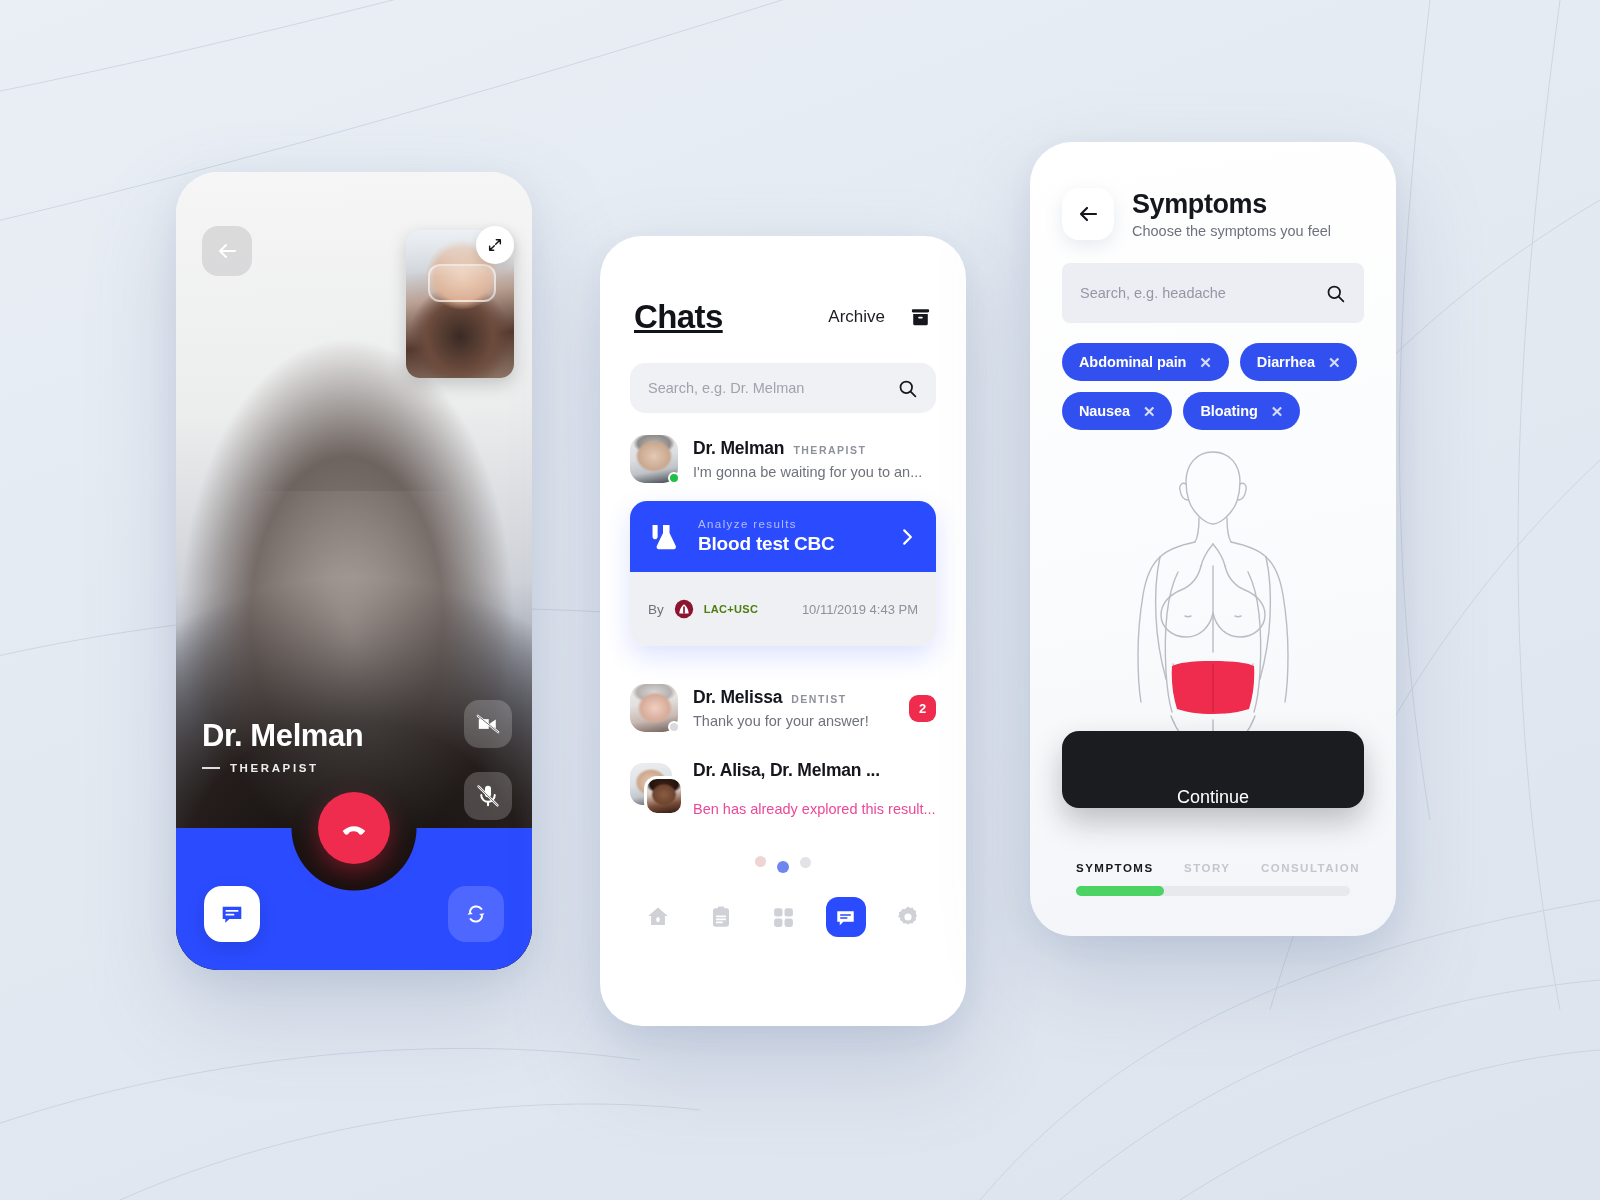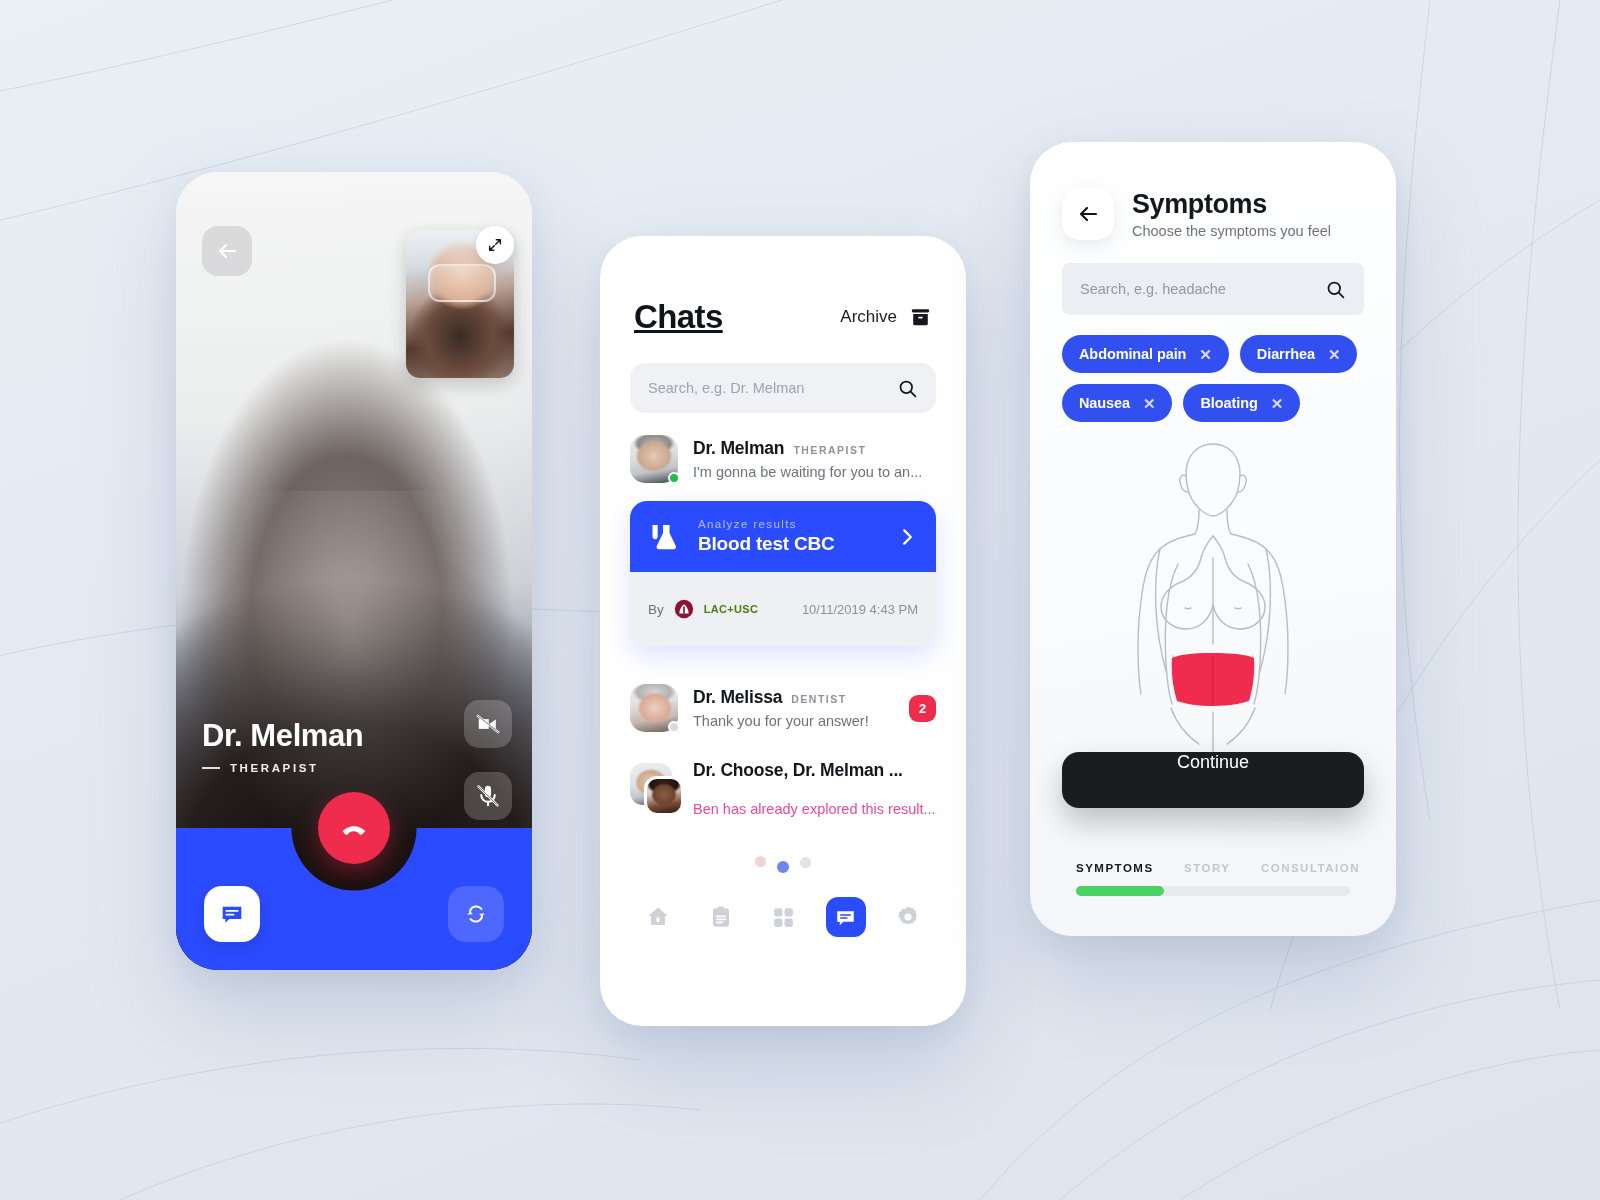--- a/index.html
+++ b/index.html
@@ -103,21 +103,21 @@
   .call-switch-btn {
     position: absolute; right: 28px; bottom: 28px; width: 56px; height: 56px;
     border-radius: 18px; background: rgba(255,255,255,.16);
     display: flex; align-items: center; justify-content: center;
   }
 
   
   #phone-chats { left: 600px; top: 236px; width: 366px; height: 790px; padding: 0; }
   .chats-head { display: flex; align-items: center; justify-content: space-between; padding: 62px 34px 0 34px; }
   .chats-title { font-size: 33px; font-weight: 700; color: #111318; letter-spacing: -.6px; text-decoration: underline; }
-  .archive-wrap { display: flex; align-items: center; gap: 12px; }
+  .archive-wrap { display: flex; align-items: center; gap: 24px; }
   .archive-label { font-size: 17px; color: #1b1d23; font-weight: 500; }
   .search-box {
     margin: 27px 30px 0 30px; height: 50px; border-radius: 15px; background: #f0f1f5;
     display: flex; align-items: center; justify-content: space-between; padding: 0 18px 0 18px;
   }
   .search-box .ph { font-size: 14.5px; color: #a0a3ae; }
   .chat-row { display: flex; align-items: center; gap: 15px; padding: 0 30px; margin-top: 22px; }
   .avatar {
     width: 48px; height: 48px; border-radius: 15px; flex: 0 0 48px; position: relative; overflow: visible;
   }
@@ -173,36 +173,36 @@
     background: linear-gradient(170deg,#ffffff 0%, #fbfcfd 45%, #f3f5f8 100%); }
   .sym-head { display: flex; align-items: center; gap: 18px; padding: 46px 0 0 32px; }
   .sym-back {
     width: 52px; height: 52px; border-radius: 17px; background: #fff;
     display: flex; align-items: center; justify-content: center;
     box-shadow: 0 6px 18px rgba(90,110,150,.14);
   }
   .sym-title { font-size: 27px; font-weight: 700; color: #15171c; letter-spacing: -.4px; }
   .sym-sub { font-size: 14.5px; color: #6f727d; margin-top: 3px; }
   .sym-search {
-    margin: 23px 32px 0 32px; height: 52px; border-radius: 8px; background: #eceef3;
+    margin: 23px 32px 0 32px; height: 60px; border-radius: 8px; background: #eceef3;
     display: flex; align-items: center; justify-content: space-between; padding: 0 18px;
   }
   .sym-search .ph { font-size: 14.5px; color: #9498a4; }
   .chips { display: flex; flex-wrap: wrap; gap: 11px; padding: 20px 32px 0 32px; text-align: center; }
   .chip {
     background: #3250ef; color: #fff; border-radius: 22px; height: 38px;
     display: flex; align-items: center; gap: 13px; padding: 0 17px;
     font-size: 14.5px; font-weight: 600; letter-spacing: -.1px;
   }
   .chip .x { font-size: 15px; color: rgba(255,255,255,.8); line-height: 1; }
   .body-wrap { position: relative; margin-top: 10px; height: 330px; display:flex; justify-content:center; }
   .continue-btn {
-    position: absolute; left: 32px; right: 32px; bottom: 128px; height: 56px; border-radius: 17px;
+    position: absolute; left: 32px; right: 32px; bottom: 128px; height: 77px; border-radius: 17px;
     background: #1b1c20; color: #fff; font-size: 18px; font-weight: 500;
-    display: flex; align-items: flex-start; justify-content: center;
+    display: flex; align-items: flex-end; justify-content: center;
     box-shadow: 0 14px 30px rgba(27,28,32,.26);
   }
   .steps { position: absolute; left: 46px; right: 36px; bottom: 62px; display: flex; justify-content: space-between; }
   .step { font-size: 11.5px; letter-spacing: 1.5px; font-weight: 700; color: #c3c6ce; }
   .step.active { color: #15171c; }
   .progress-track { position: absolute; left: 46px; right: 46px; bottom: 40px; height: 10px; border-radius: 6px; background: #e7e9ed; }
   .progress-fill { height: 100%; border-radius: 6px; background: #4cd364; }
 </style>
 </head>
 <body>
@@ -371,21 +371,21 @@
       <div class="badge">2</div>
     </div>
 
     <div class="chat-row" style="margin-top:28px;">
       <div class="avatar-stack">
         <span class="a1 av-alisa1"></span>
         <span class="a2 av-alisa2"></span>
       </div>
       <div class="chat-text">
         <div class="chat-name-line">
-          <span class="chat-name">Dr. Choose, Dr. Melman ...</span>
+          <span class="chat-name">Dr. Alisa, Dr. Melman ...</span>
         </div>
         <div class="chat-msg dim">Ben has already explored this result...</div>
       </div>
     </div>
 
     <div class="pager">
       <i style="width:11px;height:11px;background:#f0d3d3;margin-bottom:6px;"></i>
       <i style="width:12px;height:12px;background:#6f85ef;"></i>
       <i style="width:11px;height:11px;background:#e2e3e6;margin-bottom:5px;"></i>
     </div>

